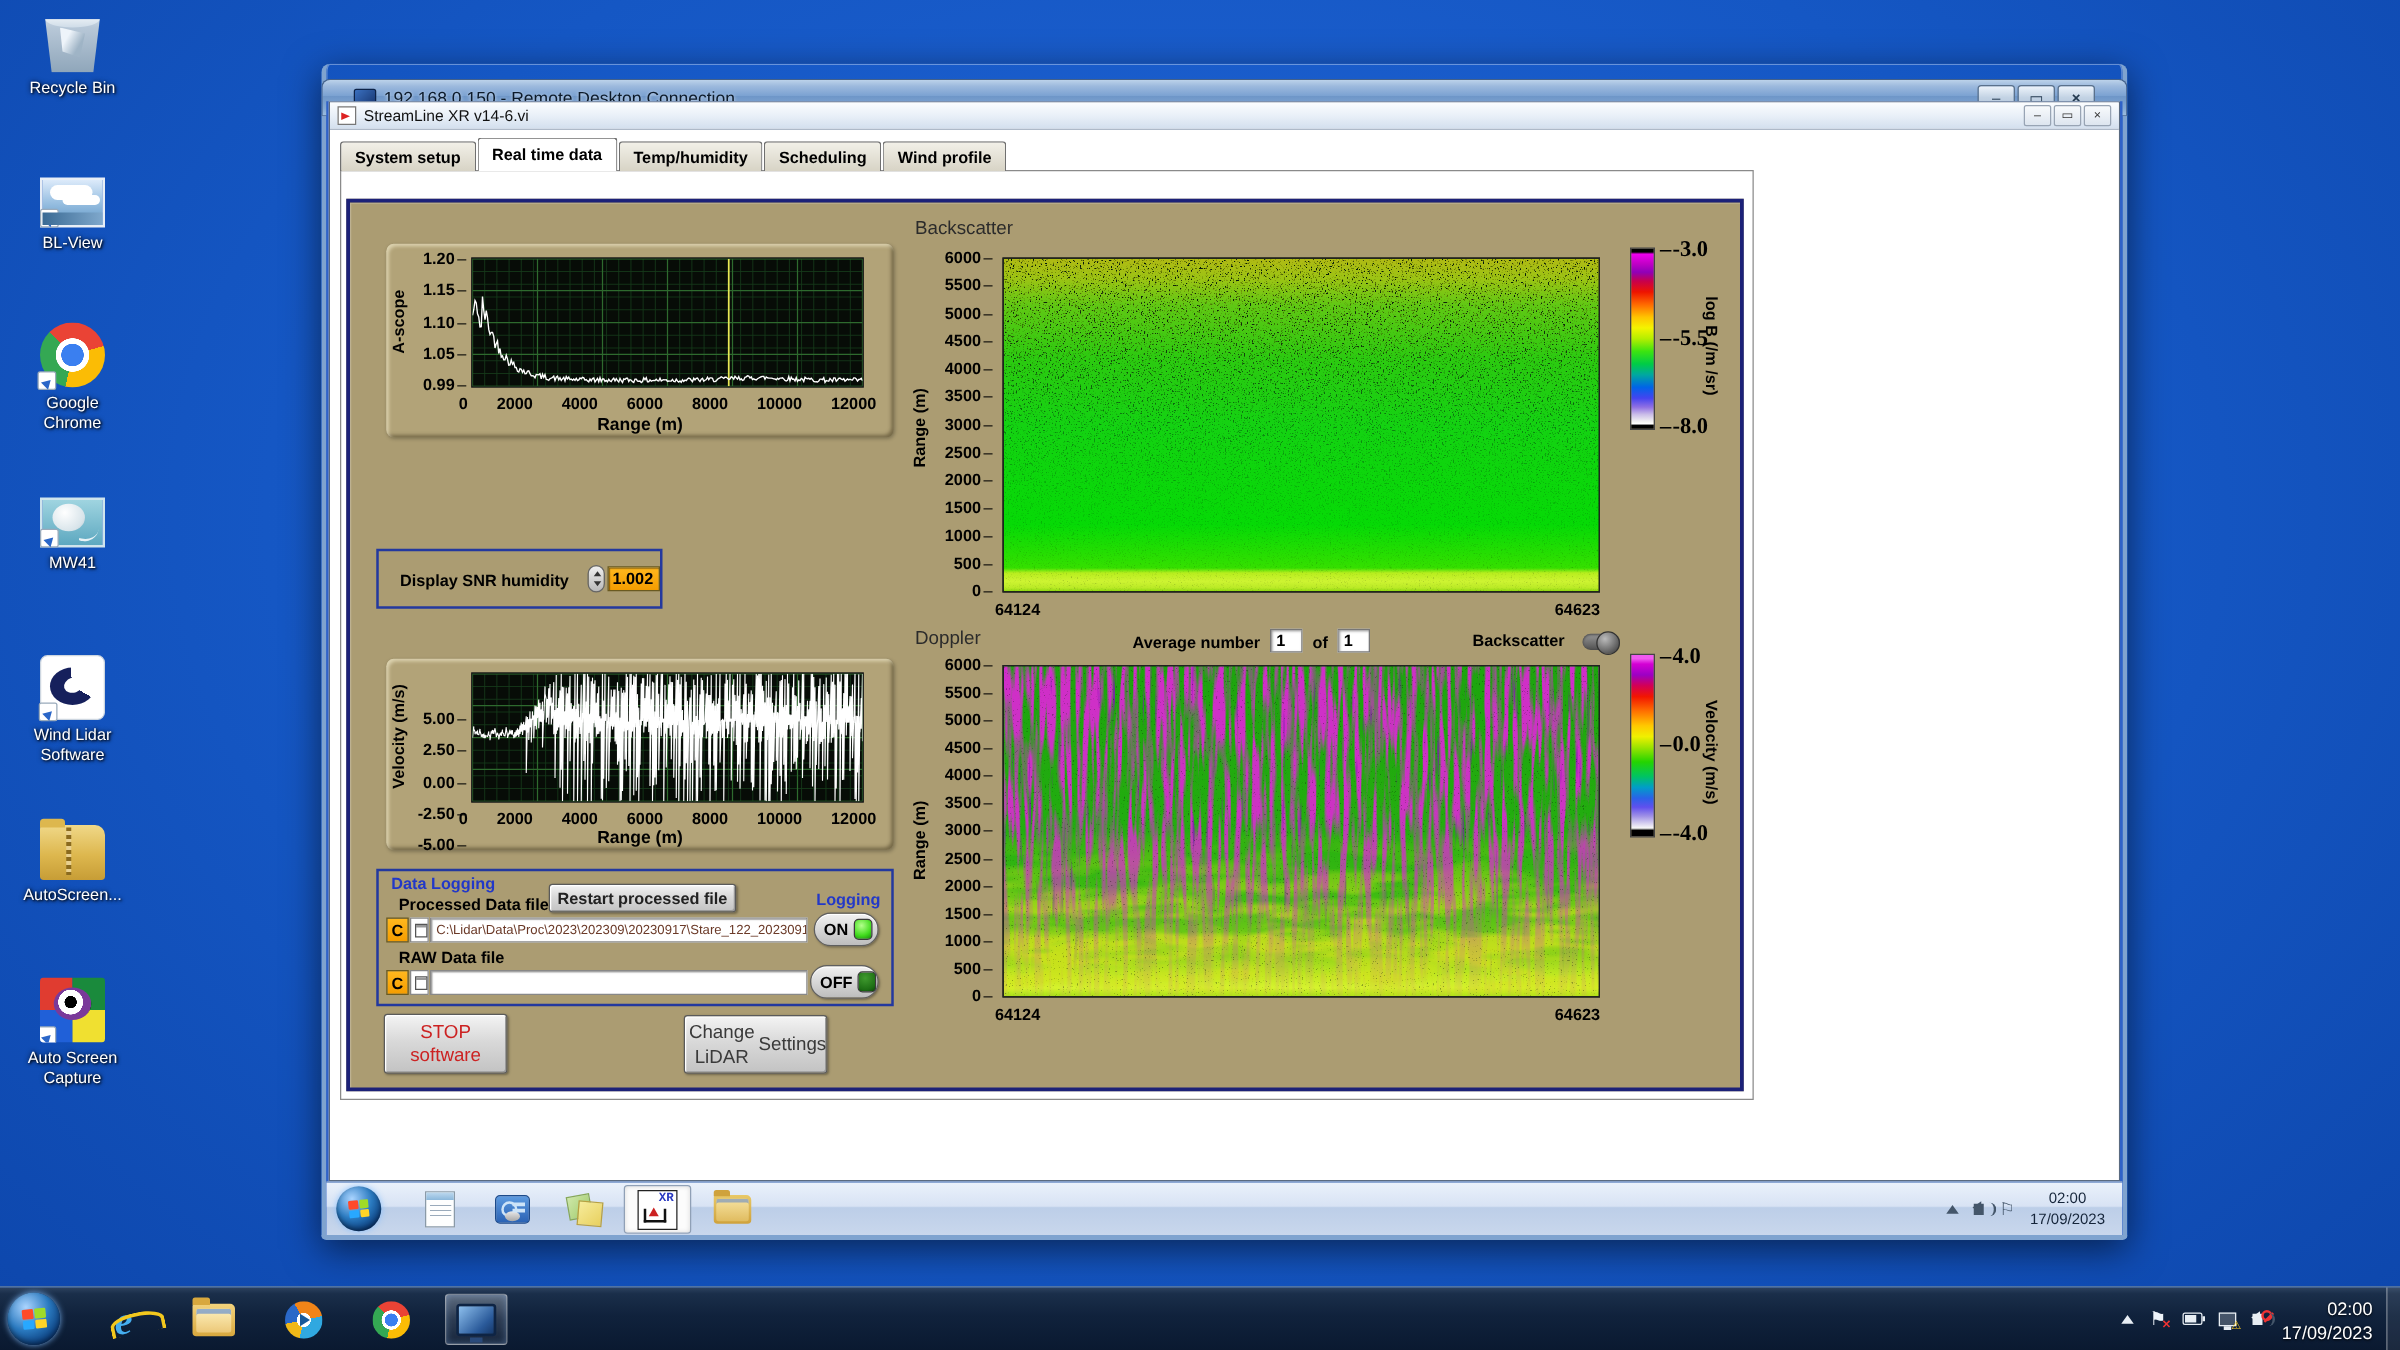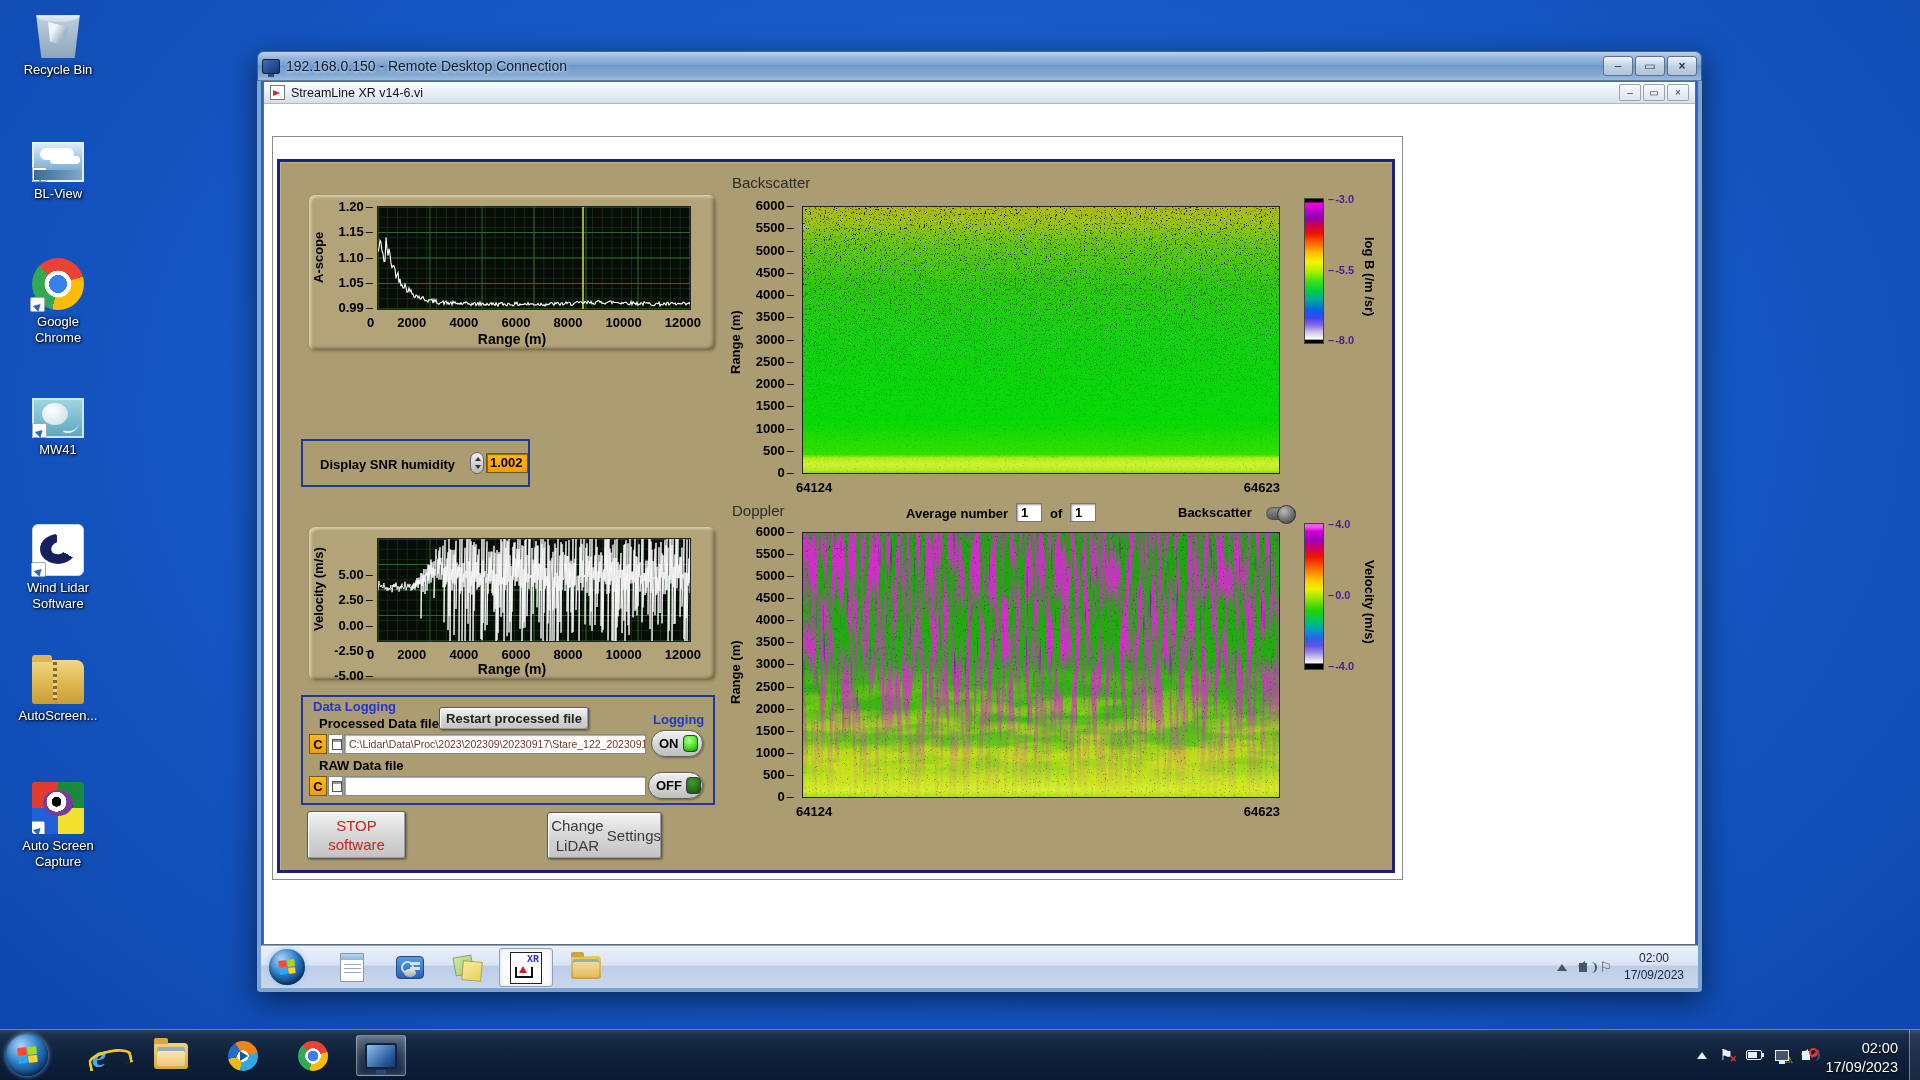--- a/index.html
+++ b/index.html
@@ -42,24 +42,24 @@
      background:repeating-linear-gradient(180deg,#8a6a1e 0 3px,#e8d090 3px 6px);}
   .i-asc{display:grid;grid-template-columns:1fr 1fr;grid-template-rows:1fr 1fr;border-radius:3px;overflow:hidden;}
   .i-asc b{display:block;}
   .i-asc .q1{background:#e03c30;}.i-asc .q2{background:#1a8a3c;}.i-asc .q3{background:#2060d8;}.i-asc .q4{background:#f0e030;}
   .i-asc:after{content:"";position:absolute;left:11px;top:8px;width:30px;height:26px;border-radius:50%;
      background:radial-gradient(circle at 45% 45%,#000 0 22%,#fff 23% 45%,#7a3a9a 46% 75%,#101018 76%);}
   
   .rdp{position:absolute;left:257px;top:51px;width:1445px;height:941px;
        border:4px solid #7fa3cf;border-top:none;border-radius:7px 7px 4px 4px;
        box-shadow:0 8px 30px rgba(0,0,0,.55), inset 0 0 0 1px rgba(255,255,255,.35);}
-  .rdp-title{position:absolute;left:-4px;right:-4px;top:0;height:30px;border-radius:7px 7px 0 0;
+  .rdp-title{position:absolute;left:-4px;right:-4px;top:12px;height:30px;border-radius:7px 7px 0 0;
        border:1px solid #44618a;border-bottom:1px solid #5e7da6;
        background:linear-gradient(180deg,#bcd2ea 0%,#9cb9dd 18%,#7ba2d2 45%,#6e96c8 46%,#83a9d4 82%,#9bbcde 100%);
-       display:flex;align-items:center;padding:0 4px;}
+       display:flex;align-items:center;padding:0 25px;}
   .rdp-title .ttxt{font-size:14px;color:#0c1a2a;text-shadow:0 1px 3px rgba(255,255,255,.8);margin-left:6px;}
   .ico-rdp{width:18px;height:15px;position:relative;background:linear-gradient(135deg,#3a70c0,#16346e);border:1px solid #0c2248;border-radius:2px;}
   .ico-rdp:after{content:"";position:absolute;left:5px;bottom:-4px;width:6px;height:3px;background:#2a4a7a;}
   .winbtns{margin-left:auto;display:flex;gap:2px;}
   .wbtn{width:30px;height:20px;border:1px solid #5a718c;border-radius:3px;
         background:linear-gradient(180deg,#eef4fb,#c3d3e4 50%,#b0c3d8);
         font-size:12px;line-height:18px;text-align:center;color:#243a50;cursor:pointer;}
   .wbtn.close{font-weight:bold;}
   .rdp-client{position:absolute;left:0;top:30px;right:0;bottom:0;background:#2f62c8;overflow:hidden;}
   
@@ -90,21 +90,21 @@
   .bluebox{position:absolute;border:2px solid #23389f;}
   .plotblk{position:absolute;background:#070c07;border:1px solid #222;}
   .vlab{position:absolute;writing-mode:vertical-rl;transform:rotate(180deg);font-size:13px;font-weight:bold;color:#000;text-align:center;}
   .vlab2{position:absolute;writing-mode:vertical-rl;font-size:13px;font-weight:bold;color:#000;text-align:center;}
   .yticks{position:absolute;display:flex;flex-direction:column;justify-content:space-between;align-items:flex-end;}
   .yticks span{font-size:13px;font-weight:bold;color:#000000;line-height:11px;}
   .yticks span:after{content:"–";margin-left:2px;font-weight:normal;}
   .xticks{position:absolute;display:flex;justify-content:space-between;}
   .xticks span{font-size:13px;font-weight:bold;color:#000;}
   .cticks{position:absolute;display:flex;flex-direction:column;justify-content:space-between;}
-  .cticks span{font-size:11px;font-weight:bold;color:#4c1d95;line-height:11px;}
+  .cticks span{font-size:18px;font-weight:bold;color:#000000;line-height:11px;font-family:Liberation Serif, serif;}
   .cticks span:before{content:"–";margin-right:1px;}
   .hm{position:absolute;width:100%;height:100%;display:block;}
   .cbar{position:absolute;width:20px;border:1px solid #444;}
   .cbar.bs{background:linear-gradient(180deg,#000 0 1.8%,#ee00ee 3%,#c400c8 8%,#9000b8 13%,#c8004c 18%,#ee1400 24%,#ff6a00 31%,#ffc400 38%,#f4f400 44%,#b4ee00 50%,#3ce410 57%,#00cc46 64%,#00a8a0 70%,#0064e8 77%,#4444f0 83%,#9070e4 88%,#cabce8 92%,#f2f2f2 96%,#fff 97.2%,#000 98.2% 100%);}
   .cbar.dp{background:linear-gradient(180deg,#f05af0 0 2%,#d400d4 5%,#9c00c4 11%,#d40054 17%,#f21600 23%,#ff7000 31%,#ffc800 39%,#f0f000 45%,#9ce400 51%,#24d400 59%,#00c462 67%,#009ec8 73%,#2a62e8 79%,#6050ee 84%,#a192e6 89%,#d8d2f0 93%,#f8f8f8 95.5%,#000 96.8% 100%);}
   
   .lvbtn{position:absolute;border:1px solid #5a5a5a;border-radius:3px;cursor:pointer;
          background:linear-gradient(180deg,#f4f4f4 0%,#d9d9d9 45%,#c3c3c3 100%);
          box-shadow:inset 1px 1px 0 #fff, inset -1px -1px 0 #9a9a9a, 1px 1px 2px rgba(0,0,0,.35);
          display:flex;align-items:center;justify-content:center;text-align:center;color:#222;}
@@ -310,20 +310,27 @@
         <div class="vi-title">
           <span class="ico-vi"></span>
           <span class="ttxt">StreamLine XR v14-6.vi</span>
           <span class="winbtns">
             <span class="vbtn">–</span>
             <span class="vbtn">▭</span>
             <span class="vbtn">×</span>
           </span>
         </div>
         <div class="vi-content">
+          <div class="tabs">
+              <div class="tab">System setup</div>
+              <div class="tab active">Real time data</div>
+              <div class="tab">Temp/humidity</div>
+              <div class="tab">Scheduling</div>
+              <div class="tab">Wind profile</div>
+            </div>
           <div class="tabpage"></div>
 
           <div class="panel">
 
             <div class="gframe" style="left:29px;top:33px;width:406px;height:155px;">
               <span class="vlab" style="left:2px;top:11px;height:102px;">A-scope</span>
               <div class="yticks" style="left:18px;top:6px;width:46px;height:112px;">
                   <span>1.20</span>
                   <span>1.15</span>
                   <span>1.10</span>

